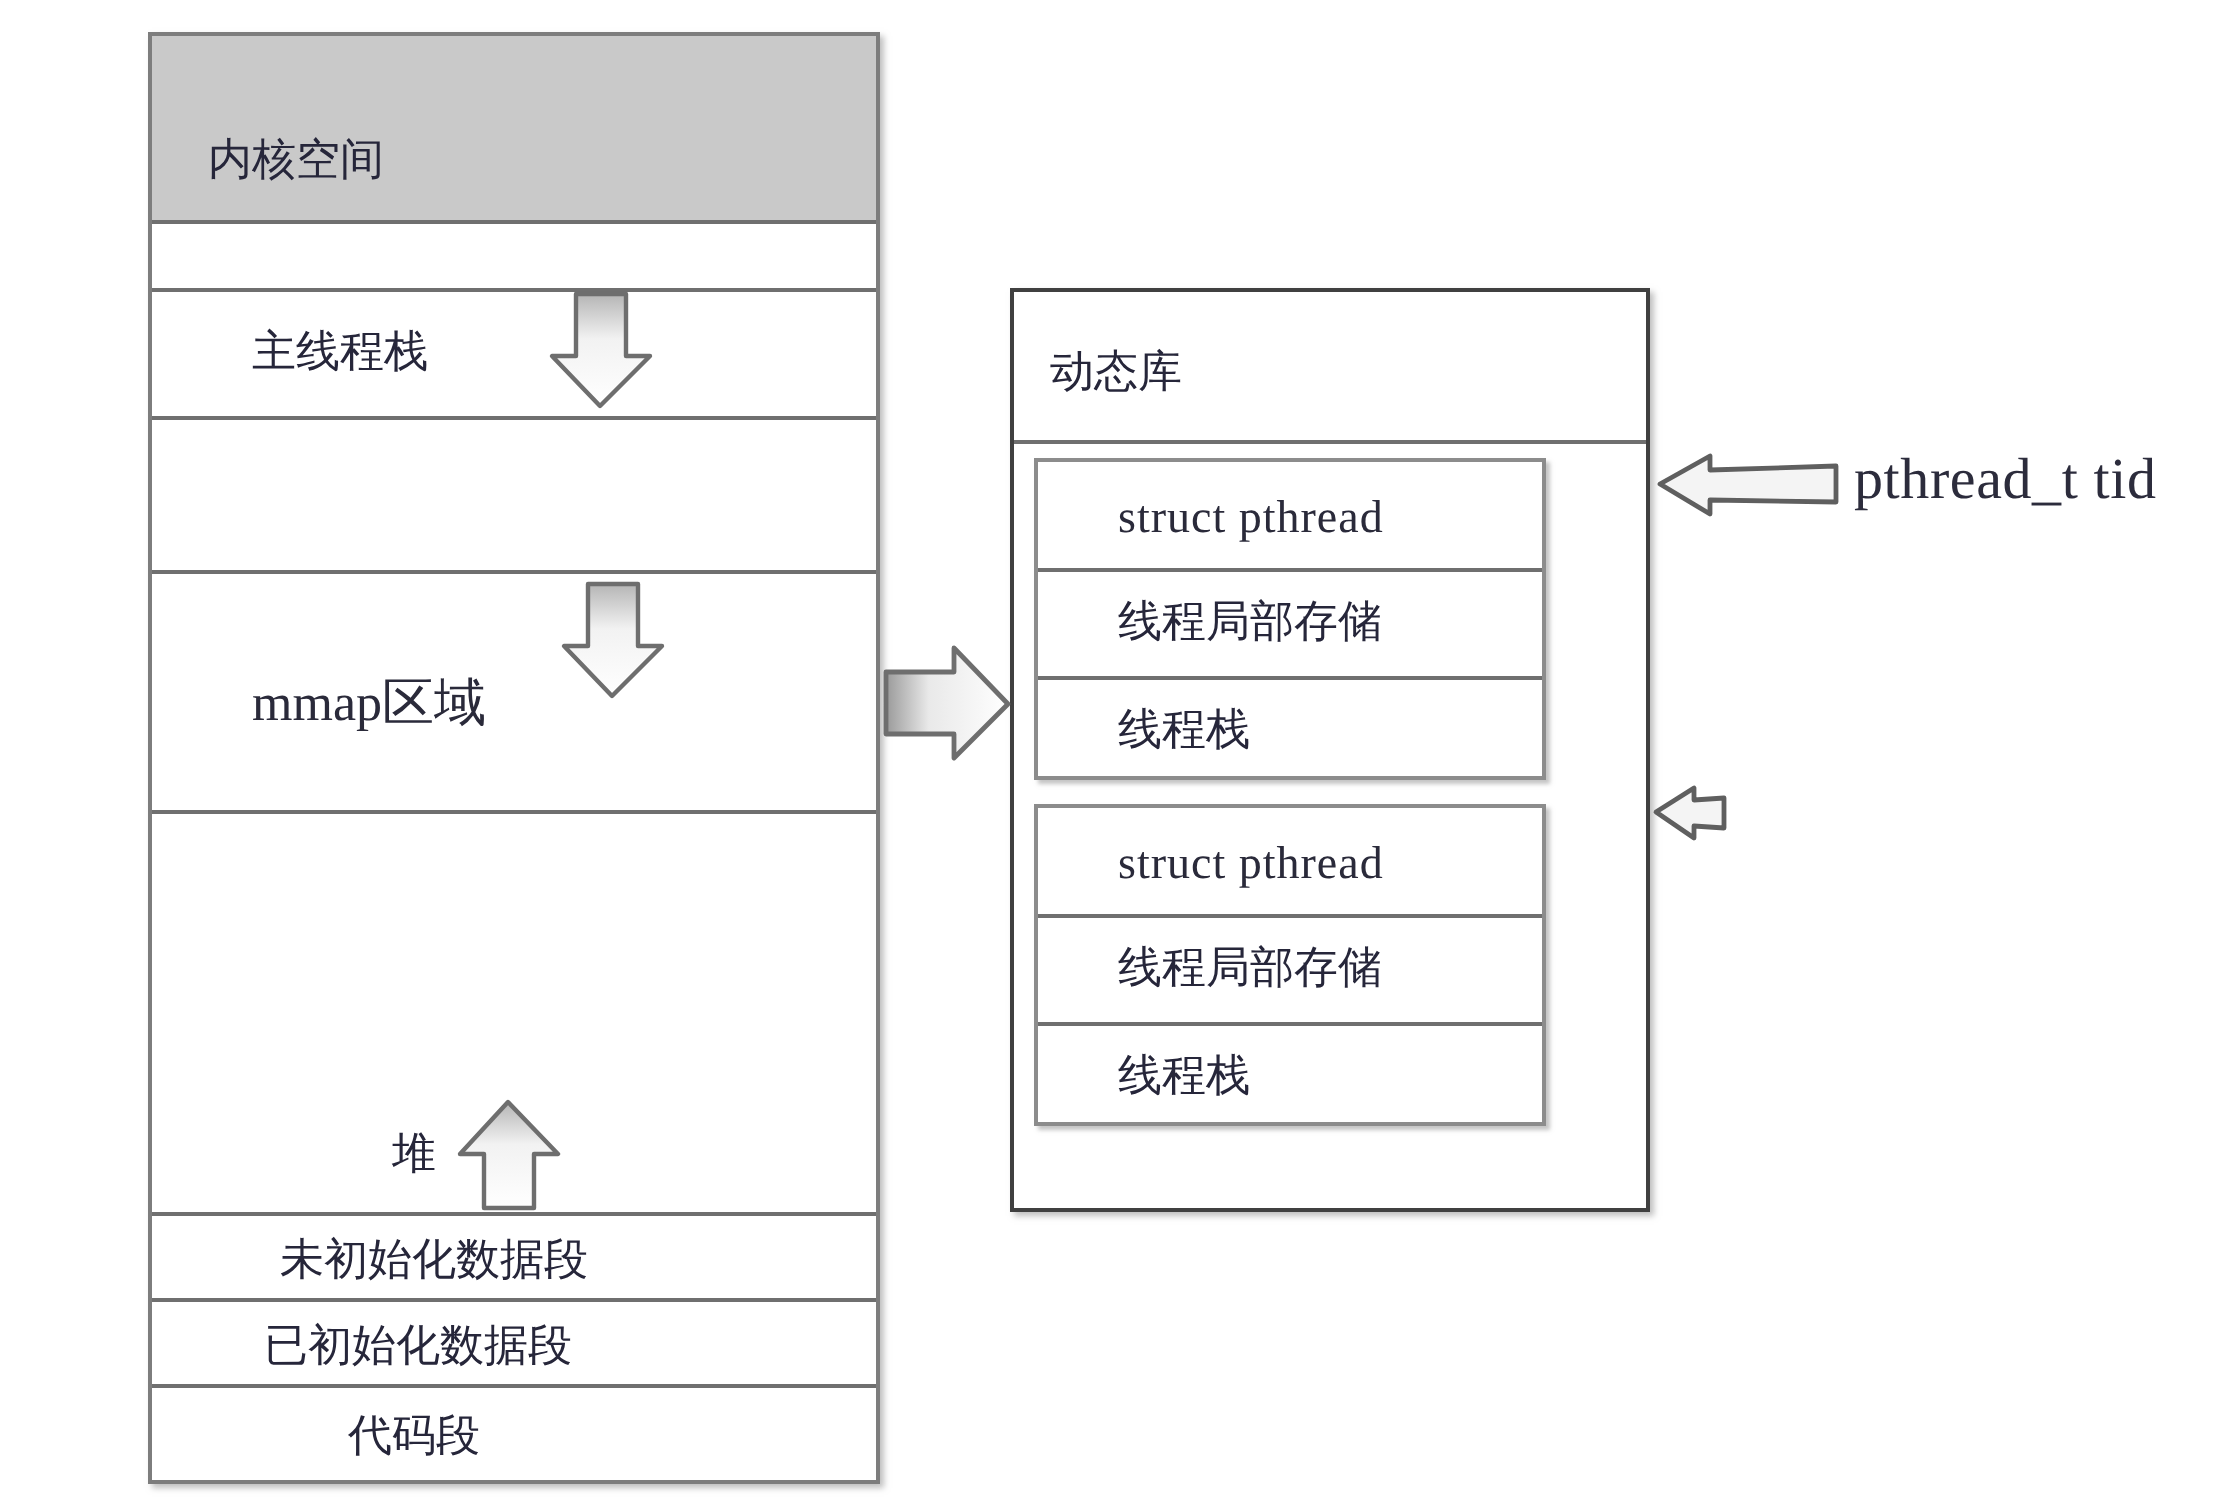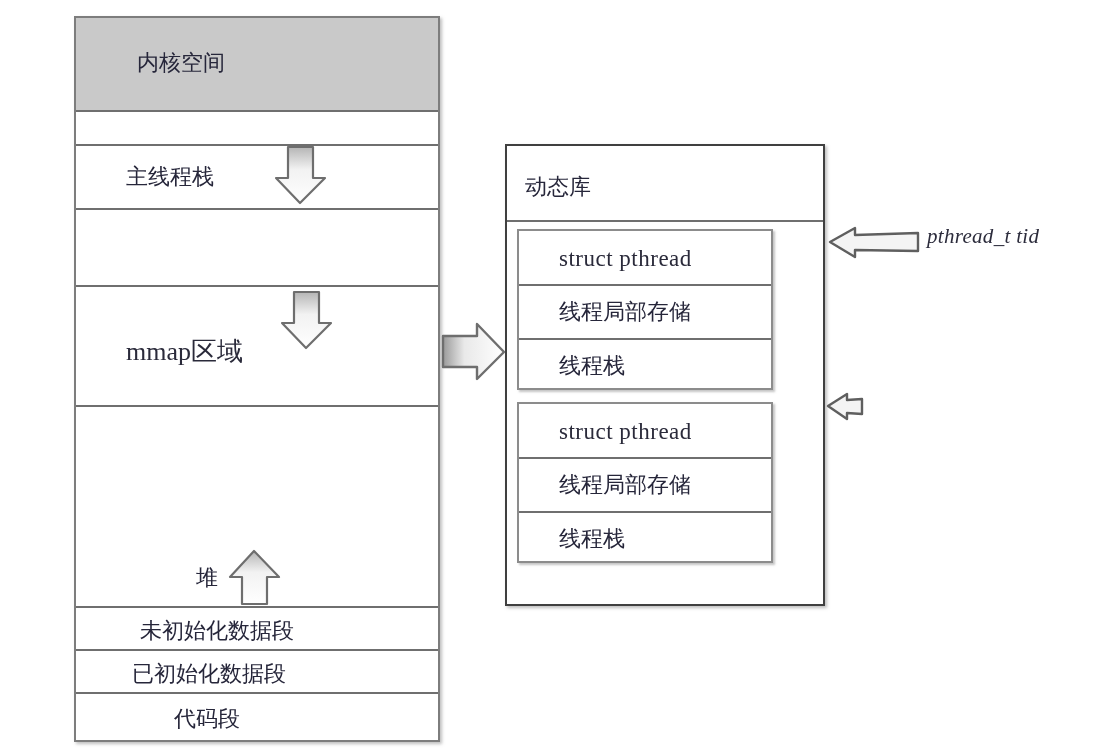--- a/index.html
+++ b/index.html
@@ -97,25 +97,24 @@
   .tb-label {
     position: absolute;
     white-space: nowrap;
     line-height: 1;
   }
 
   
   .callout-text {
     position: absolute;
     font-family: "Liberation Serif", "DejaVu Serif", serif;
-    font-size: 21px;
+    font-size: 29px;
     color: #2c2c3c;
     white-space: nowrap;
     letter-spacing: 0.3px;
-    font-style: italic;
   }
 
   svg.deco {
     position: absolute;
     left: 0;
     top: 0;
     width: 1110px;
     height: 750px;
     pointer-events: none;
     overflow: visible;
@@ -132,21 +131,21 @@
 
     <div class="mem-sep" style="top:92px;"></div>
     <div class="mem-sep" style="top:126px;"></div>
     <div class="mem-sep" style="top:190px;"></div>
     <div class="mem-sep" style="top:267px;"></div>
     <div class="mem-sep" style="top:387px;"></div>
     <div class="mem-sep" style="top:588px;"></div>
     <div class="mem-sep" style="top:631px;"></div>
     <div class="mem-sep" style="top:674px;"></div>
 
-    <div class="mem-label cjk" style="left:28px; top:34px;margin-left:33px;">内核空间</div>
+    <div class="mem-label cjk" style="left:28px; top:52px;">内核空间</div>
 
     <div class="mem-label cjk" style="left:50px; top:148px;">主线程栈</div>
 
     <div class="mem-label" style="left:50px; top:321px; font-family:'Liberation Serif','DejaVu Serif',serif; font-size:26px;">mmap区域</div>
 
     <div class="mem-label cjk" style="left:120px; top:549px;">堆</div>
 
     <div class="mem-label cjk" style="left:64px; top:602px;">未初始化数据段</div>
 
     <div class="mem-label cjk" style="left:56px; top:645px;">已初始化数据段</div>

